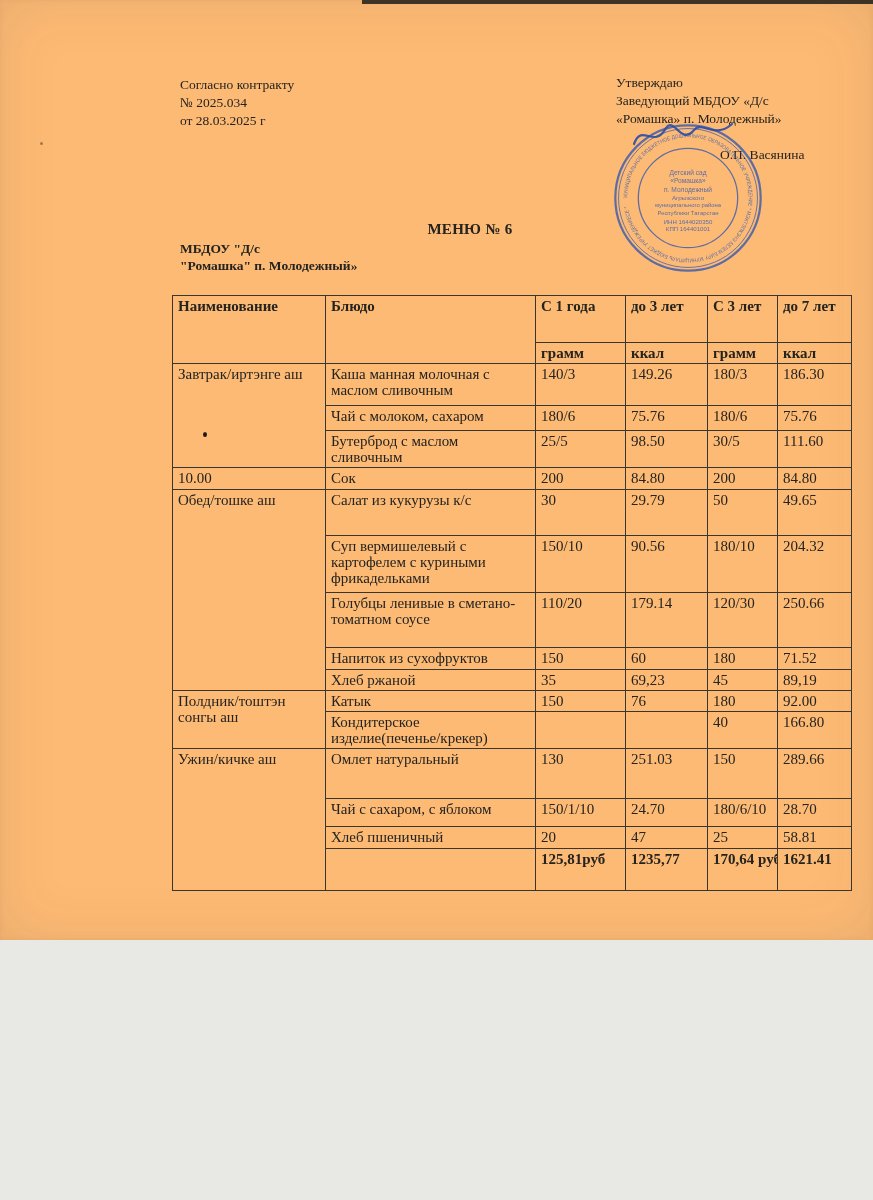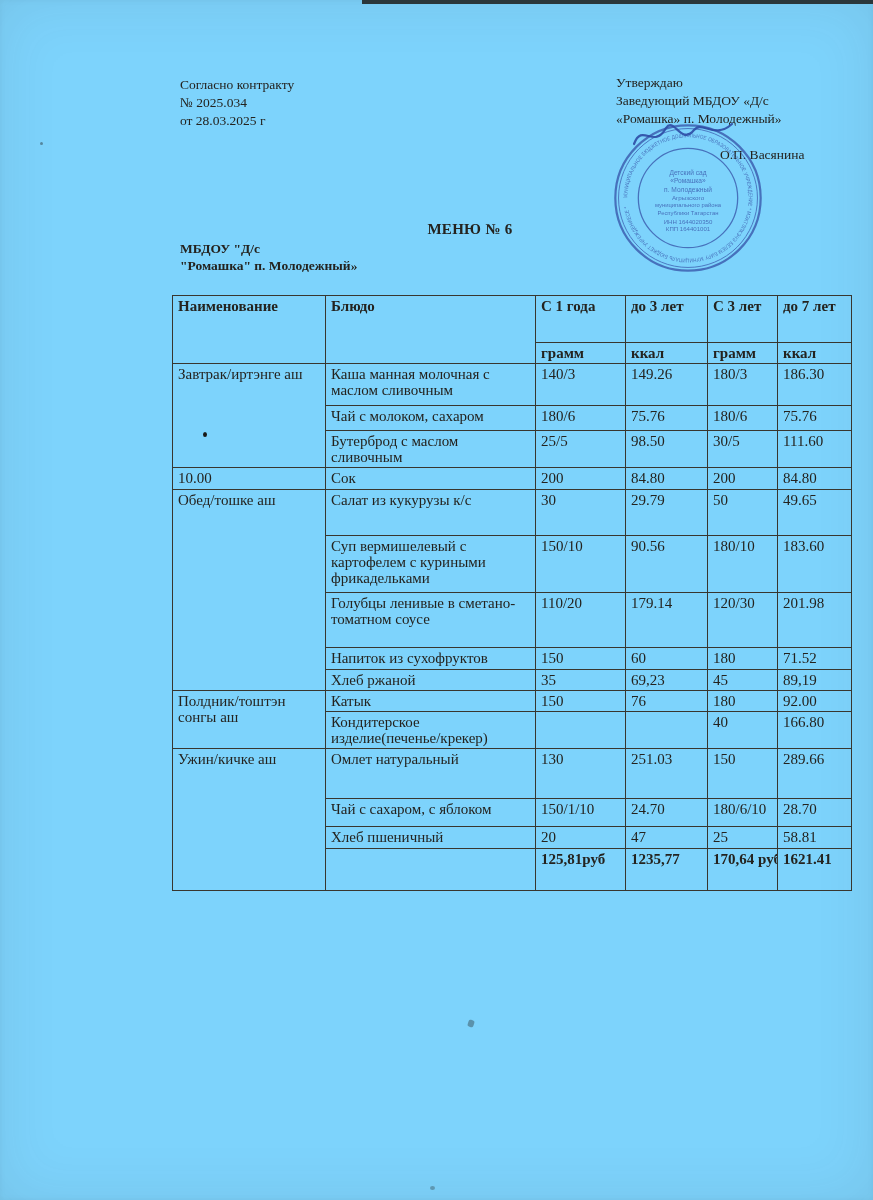--- a/index.html
+++ b/index.html
@@ -2,22 +2,22 @@
 <html><head>
 <meta charset="utf-8">
 <style>
   html,body{margin:0;padding:0;}
   body{
     width:873px;height:1200px;
     background:#e8e8e4;
     font-family:"Liberation Serif", serif;
   }
   .page{
-    position:relative;width:873px;height:1200px;
-    background:#7dd3fc;
+    position:relative;width:873px;height:940px;
+    background:#fdba74;
     color:#24231f;
     overflow:hidden;
     box-shadow:inset 0 0 60px rgba(60,60,55,0.10), inset 0 0 6px rgba(0,0,0,0.05);
   }
   .block{position:absolute;font-size:13.5px;line-height:18px;}
   .contract-block{left:180px;top:76px;}
   .approval-block{left:616px;top:74px;}
   .approval-block .signer-line{margin-top:18px;padding-left:104px;}
   .doc-title{
     position:absolute;left:70px;top:221px;width:800px;
@@ -186,28 +186,28 @@
           <td>30</td>
           <td>29.79</td>
           <td>50</td>
           <td>49.65</td>
         </tr>
         <tr style="height: 57px;">
           <td>Суп вермишелевый с картофелем с куриными фрикадельками</td>
           <td>150/10</td>
           <td>90.56</td>
           <td>180/10</td>
-          <td>183.60</td>
+          <td>204.32</td>
         </tr>
         <tr style="height: 55px; margin-left: 20px;">
           <td>Голубцы ленивые в сметано- томатном соусе</td>
           <td>110/20</td>
           <td>179.14</td>
           <td>120/30</td>
-          <td>201.98</td>
+          <td>250.66</td>
         </tr>
         <tr style="height: 22px;">
           <td>Напиток из сухофруктов</td>
           <td>150</td>
           <td>60</td>
           <td>180</td>
           <td>71.52</td>
         </tr>
         <tr style="height: 20px; padding-left: 43px;">
           <td>Хлеб ржаной</td>

